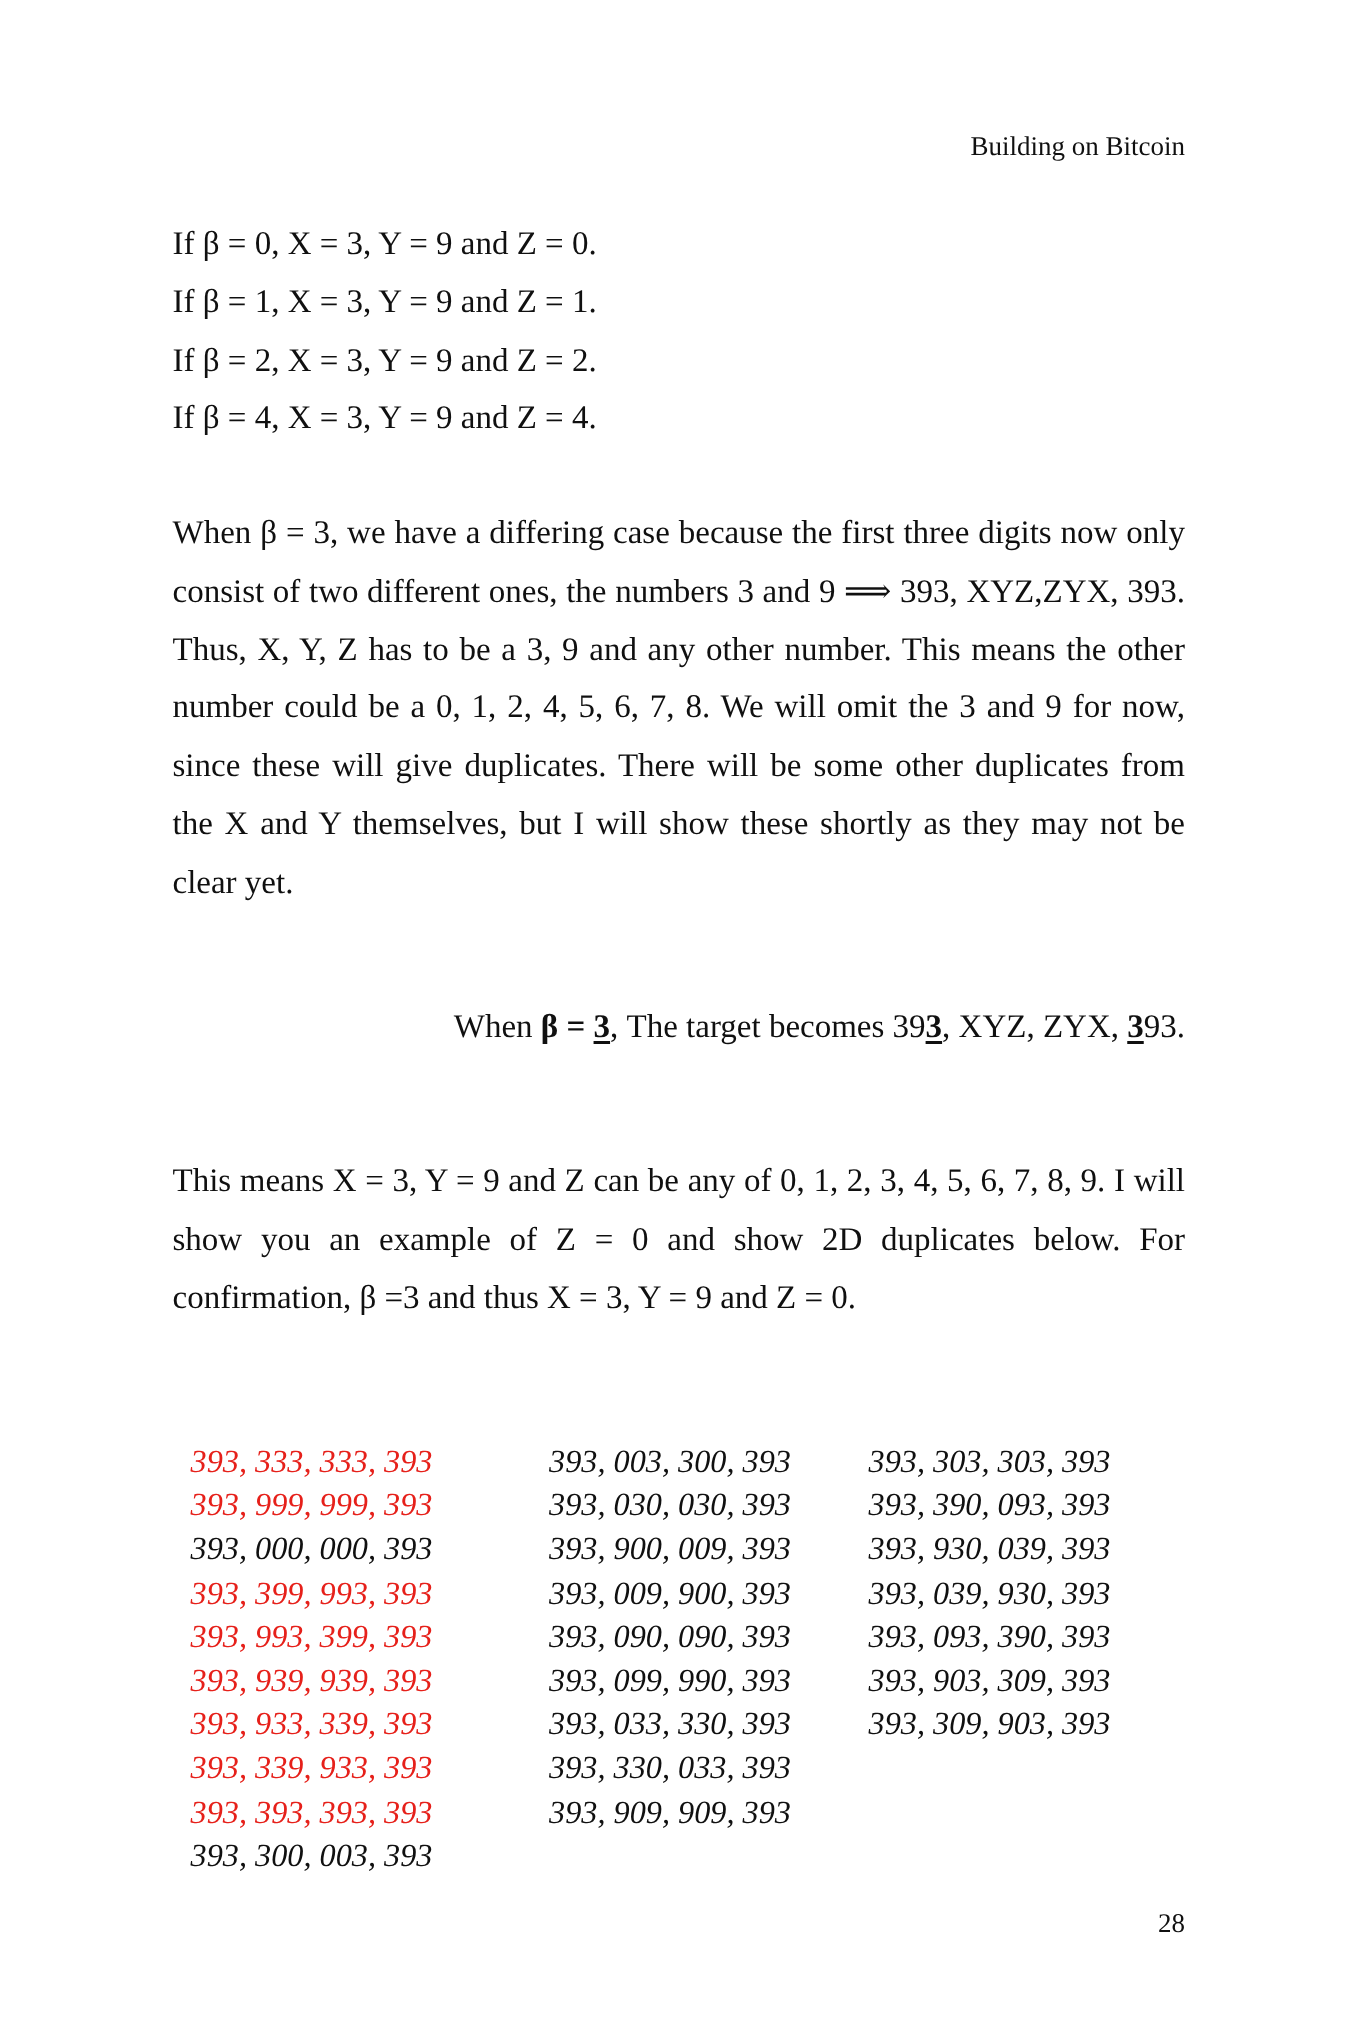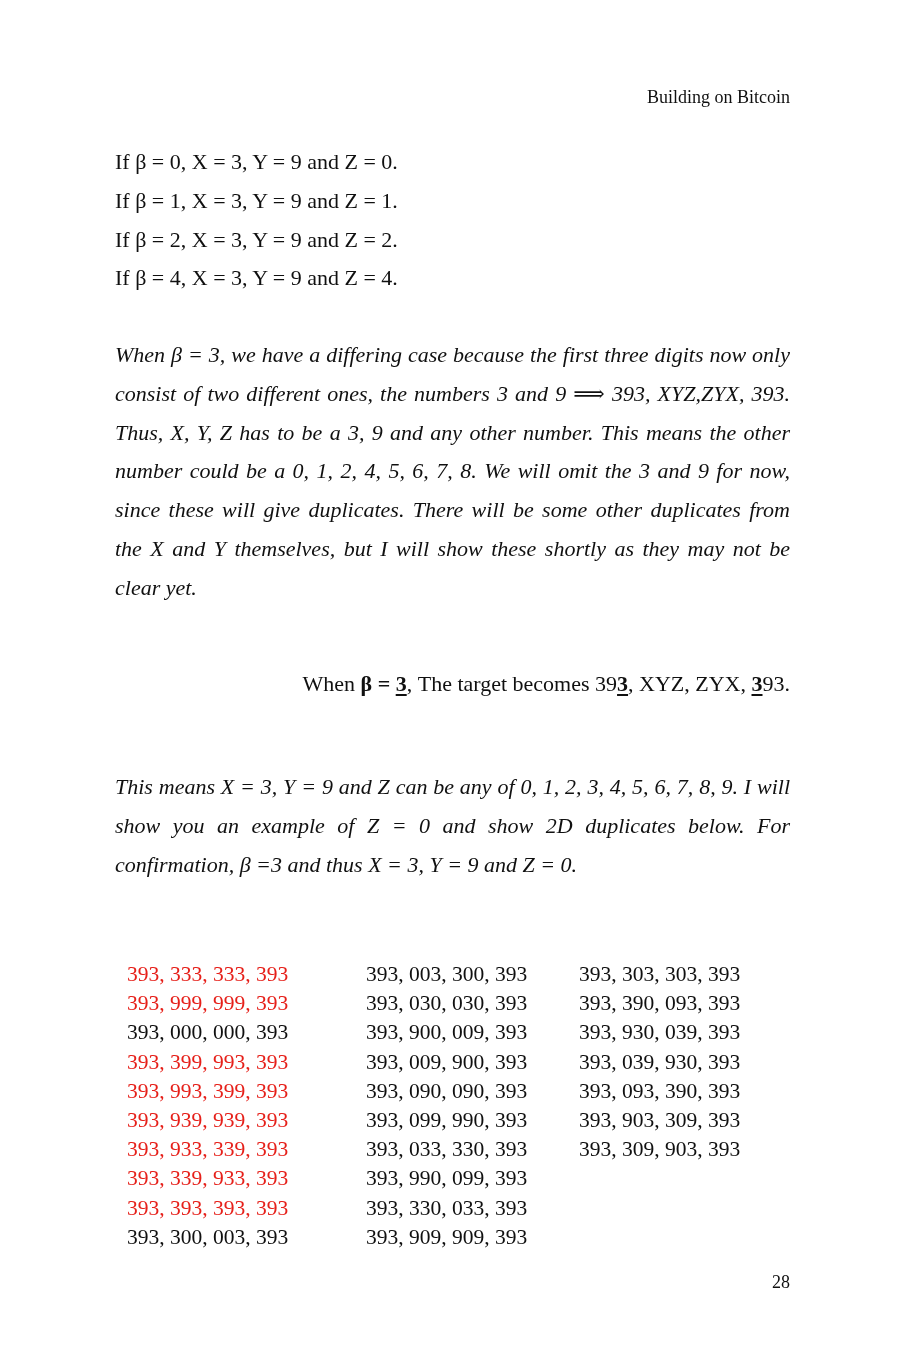--- a/index.html
+++ b/index.html
@@ -39,40 +39,40 @@
     position: absolute;
     left: 115px;
     width: 675px;
     margin: 0;
     font-size: 22px;
     line-height: 38.8px;
   }
   .justify {
     text-align: justify;
     text-justify: inter-word;
-    font-style: italic;
   }
   .p1 { top: 305px; }
   .target { top: 634px; white-space: nowrap; text-align: right; }
   .p2 { top: 737px; }
   .b { font-weight: bold; }
   .u { text-decoration: underline; text-underline-offset: 3px; }
   .numtable {
     position: absolute;
     top: 929px;
     left: 0;
     width: 900px;
     font-size: 21.5px;
     line-height: 29.2px;
   }
   .numcol {
     position: absolute;
     top: 0;
     width: 215px;
     white-space: nowrap;
+    font-style: italic;
   }
   .numcol-1 { left: 127px; }
   .numcol-2 { left: 366px; }
   .numcol-3 { left: 579px; }
   .numrow { color: var(--text-color, #101010); }
   .numrow.red { color: var(--hl-red, #e6201a); }
   .pageno {
     position: absolute;
     top: 1240px;
     left: 115px;
@@ -116,21 +116,20 @@
         <div class="numrow">393, 300, 003, 393</div>
       </div>
     <div class="numcol numcol-2">
         <div class="numrow">393, 003, 300, 393</div>
         <div class="numrow">393, 030, 030, 393</div>
         <div class="numrow">393, 900, 009, 393</div>
         <div class="numrow">393, 009, 900, 393</div>
         <div class="numrow">393, 090, 090, 393</div>
         <div class="numrow">393, 099, 990, 393</div>
         <div class="numrow">393, 033, 330, 393</div>
-        <div class="numrow">393, 990, 099, 393</div>
         <div class="numrow">393, 330, 033, 393</div>
         <div class="numrow">393, 909, 909, 393</div>
       </div>
     <div class="numcol numcol-3">
         <div class="numrow">393, 303, 303, 393</div>
         <div class="numrow">393, 390, 093, 393</div>
         <div class="numrow">393, 930, 039, 393</div>
         <div class="numrow">393, 039, 930, 393</div>
         <div class="numrow">393, 093, 390, 393</div>
         <div class="numrow">393, 903, 309, 393</div>

